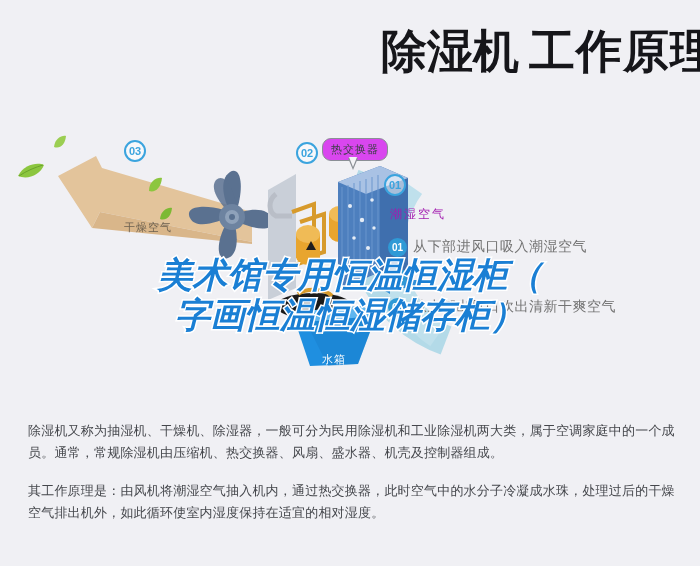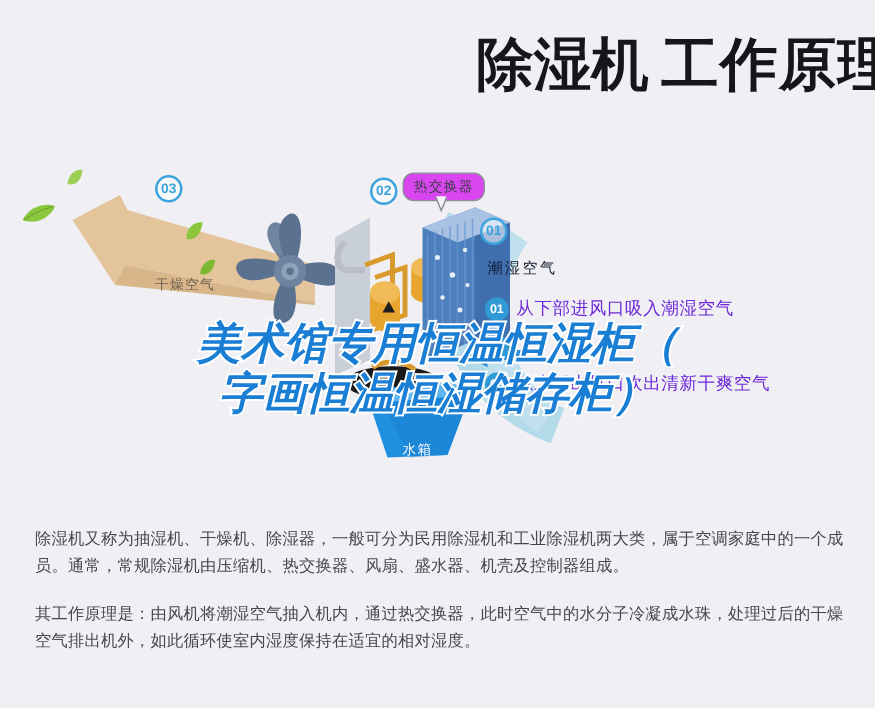--- a/index.html
+++ b/index.html
@@ -97,21 +97,21 @@
     font-size: 11px;
     color: #6d6150;
     letter-spacing: 1px;
     white-space: nowrap;
   }
   .label-humid {
     position: absolute;
     left: 390px;
     top: 88px;
     font-size: 12px;
-    color: #0f172a;
+    color: #a21caf;
     letter-spacing: 2px;
     white-space: nowrap;
   }
 
   
   .badge {
     position: absolute;
     width: 22px;
     height: 22px;
     border-radius: 50%;
@@ -202,21 +202,21 @@
     color: #ffffff;
     font-size: 10px;
     font-weight: bold;
     line-height: 19px;
     text-align: center;
     margin-right: 6px;
     box-sizing: border-box;
   }
   .legend-text {
     font-size: 14px;
-    color: #6d28d9;
+    color: #737373;
     letter-spacing: 0.5px;
   }
 
   
   #watermark {
     position: absolute;
     left: 0;
     top: 255px;
     width: 700px;
     text-align: center;

